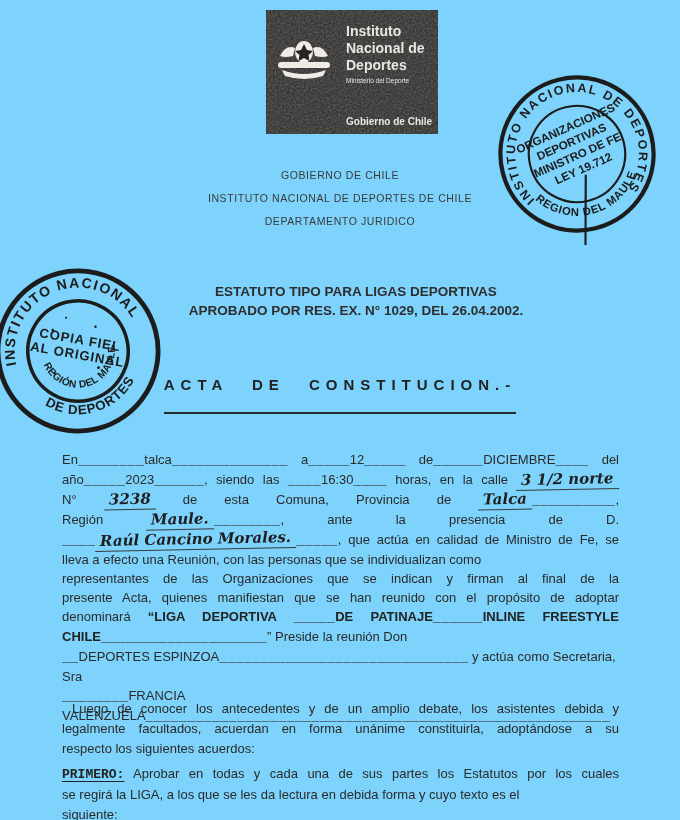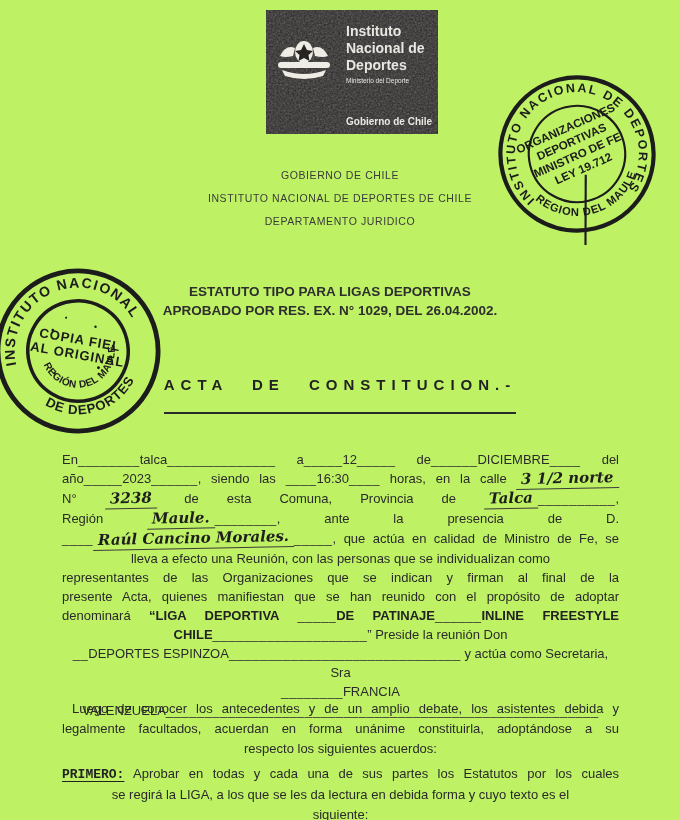--- a/index.html
+++ b/index.html
@@ -1,48 +1,48 @@
 <!DOCTYPE html>
 <html><head>
 <meta charset="utf-8">
 <style>
   html,body{margin:0;padding:0;}
   body{background:#e8e8e8;}
   .page{
     position:relative;width:680px;height:820px;margin:0 auto;
-    background:#bef264;overflow:hidden;
+    background:#7dd3fc;overflow:hidden;
     font-family:"Liberation Sans",sans-serif;color:#2a2a2a;
   }
   
   .logo{position:absolute;left:266px;top:10px;width:172px;height:124px;}
   
   .header{position:absolute;top:164px;left:62px;width:556px;text-align:center;}
   .header div{font-size:10.5px;letter-spacing:.6px;line-height:23px;color:#3a3a3a;}
   
   .stamp-right{position:absolute;left:484px;top:68px;width:186px;height:172px;}
   .stamp-left{position:absolute;left:-10px;top:258px;width:176px;height:186px;}
   .stamp-right svg,.stamp-left svg,.logo svg{width:100%;height:100%;display:block;}
   
-  .res-title{position:absolute;top:282px;left:52px;width:556px;text-align:center;
+  .res-title{position:absolute;top:282px;left:78px;width:556px;text-align:center;
     font-weight:bold;font-size:13.5px;line-height:19px;color:#2e2e2e;}
   .acta{position:absolute;top:376px;left:62px;width:556px;text-align:center;}
   .acta span{
     font-weight:bold;font-size:15px;letter-spacing:6px;word-spacing:14px;
     border-bottom:2px solid #2a2a2a;padding-bottom:19px;color:#222;
   }
   
   .para{position:absolute;left:62px;width:557px;}
   .p1{top:450px;}
   .p2{top:699px;}
   .p3{top:764px;}
-  .line{font-size:13px;line-height:19px;min-height:19px;white-space:normal;text-align:center;}
+  .line{font-size:13px;line-height:19px;min-height:19px;white-space:normal;}
   .line.just{text-align:justify;text-align-last:justify;}
   .line.ind{padding-left:10px;}
   .r-t{}
-  .r-u{letter-spacing:.5px;color:#333;}
+  .r-u{letter-spacing:.5px;color:#333;font-family:Liberation Mono, monospace;}
   .r-b{font-weight:bold;color:#222;}
   .r-bu{font-weight:bold;text-decoration:underline;text-underline-offset:3px;color:#222;font-family:Liberation Mono, monospace;}
   .r-h{
     font-family:"DejaVu Serif",serif;font-style:italic;font-weight:bold;
     font-size:15px;border-bottom:1.4px solid #3a3a3a;padding:0 5px;
     display:inline-block;transform:rotate(-1.2deg);color:#1e1e1e;
   }
   .p2 .line{line-height:20px;}
   .p3 .line{line-height:20px;}
 </style>

